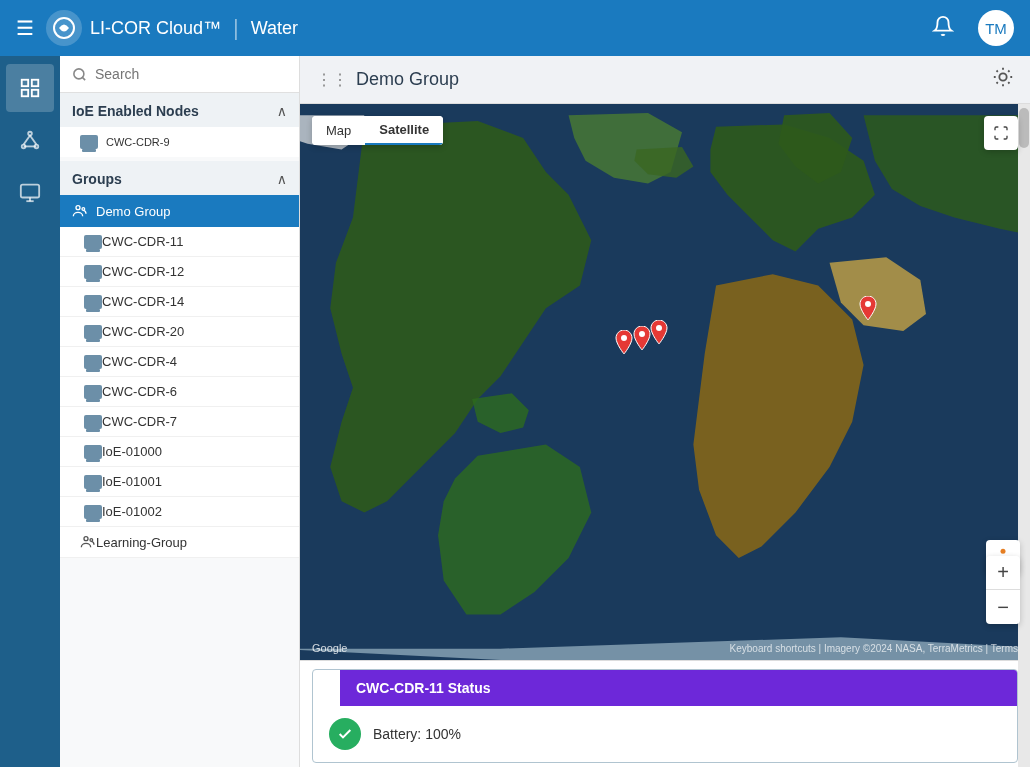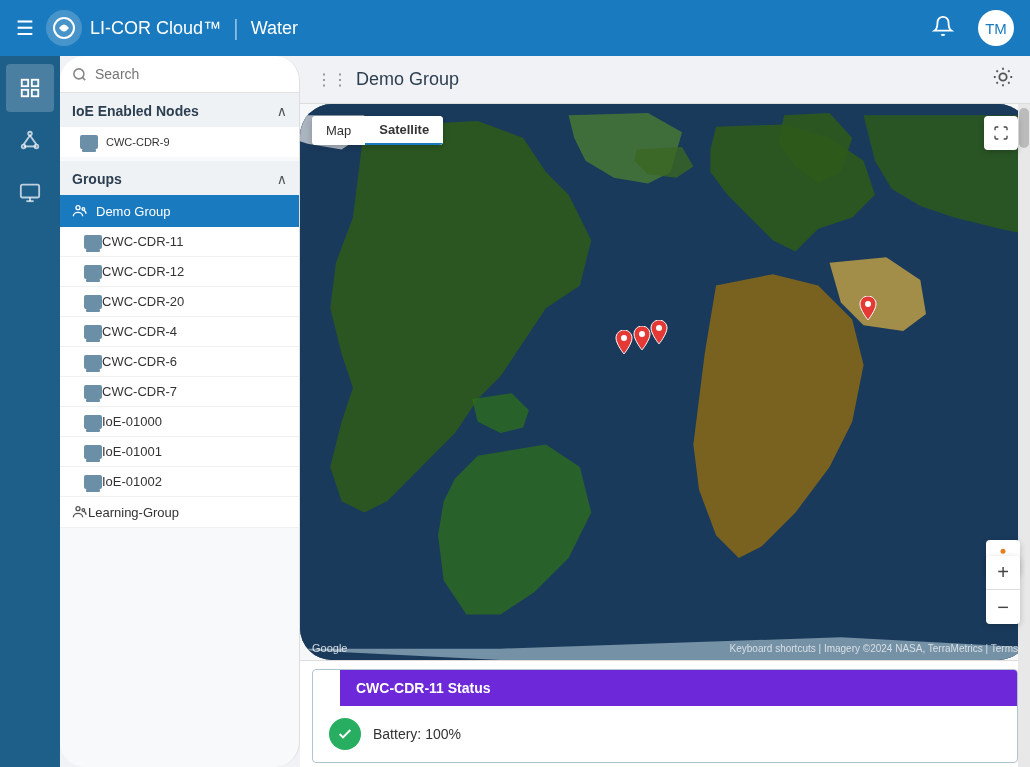--- a/index.html
+++ b/index.html
@@ -62,21 +62,20 @@
     .icon-sidebar-item.active { background: rgba(255,255,255,0.2); color: white; }
 
     
     .left-panel {
       width: 240px;
       background: #f8f9fa;
       border-right: 1px solid #ddd;
       display: flex;
       flex-direction: column;
       overflow-y: auto;
-      border-radius: 25px;
     }
 
     
     .search-box {
       padding: 10px 12px;
       border-bottom: 1px solid #e0e0e0;
       display: flex;
       align-items: center;
       gap: 8px;
       background: white;
@@ -179,21 +178,20 @@
     }
     .drag-handle { color: #888; font-size: 16px; cursor: grab; }
     .content-title { font-size: 18px; font-weight: 500; color: #2c3e50; flex: 1; }
     .content-settings { font-size: 18px; color: #666; cursor: pointer; }
 
     
     .map-container {
       flex: 1;
       position: relative;
       overflow: hidden;
-      border-radius: 32px;
     }
 
     
     .map-type-controls {
       position: absolute;
       top: 12px;
       left: 12px;
       z-index: 5;
       display: flex;
       background: white;
@@ -447,20 +445,24 @@
       <div class="sub-node-item">
         <span class="node-icon"></span>
         <span>CWC-CDR-11</span>
       </div>
       <div class="sub-node-item">
         <span class="node-icon"></span>
         <span>CWC-CDR-12</span>
       </div>
       <div class="sub-node-item">
         <span class="node-icon"></span>
+        <span>CWC-CDR-14</span>
+      </div>
+      <div class="sub-node-item">
+        <span class="node-icon"></span>
         <span>CWC-CDR-20</span>
       </div>
       <div class="sub-node-item">
         <span class="node-icon"></span>
         <span>CWC-CDR-4</span>
       </div>
       <div class="sub-node-item">
         <span class="node-icon"></span>
         <span>CWC-CDR-6</span>
       </div>
@@ -475,21 +477,21 @@
       <div class="sub-node-item">
         <span class="node-icon"></span>
         <span>IoE-01001</span>
       </div>
       <div class="sub-node-item">
         <span class="node-icon"></span>
         <span>IoE-01002</span>
       </div>
     </div>
 
-    <div class="sub-node-item" style="padding-left:12px;">
+    <div class="sub-node-item" style="padding-left:20px;">
       <svg width="16" height="16" viewBox="0 0 24 24" fill="none" stroke="#555" stroke-width="2">
         <circle cx="9" cy="7" r="3"></circle>
         <circle cx="17" cy="9" r="2"></circle>
         <path d="M2 20c0-3.3 3.1-6 7-6s7 2.7 7 6"></path>
         <path d="M17 11c2.2.4 4 2 4 5"></path>
       </svg>
       <span>Learning-Group</span>
     </div>
   </div>
 

